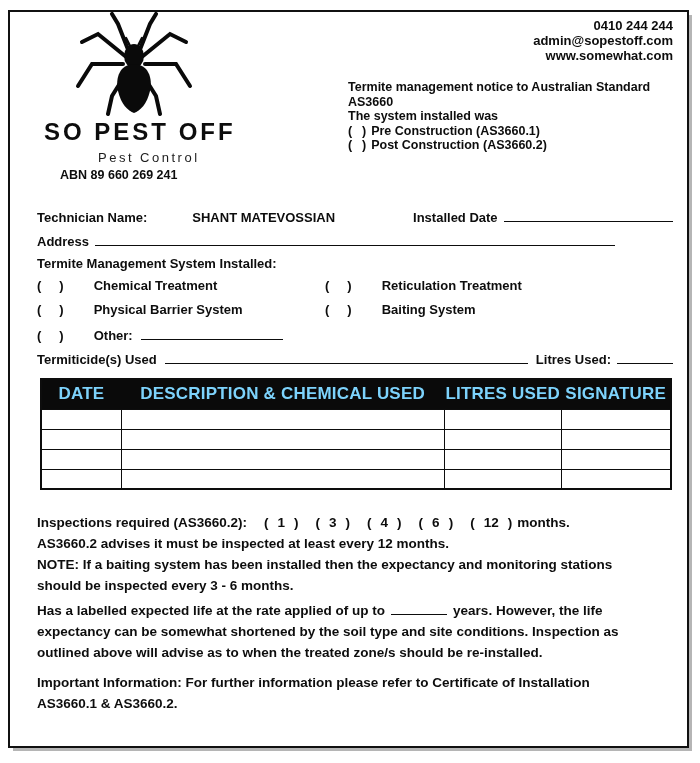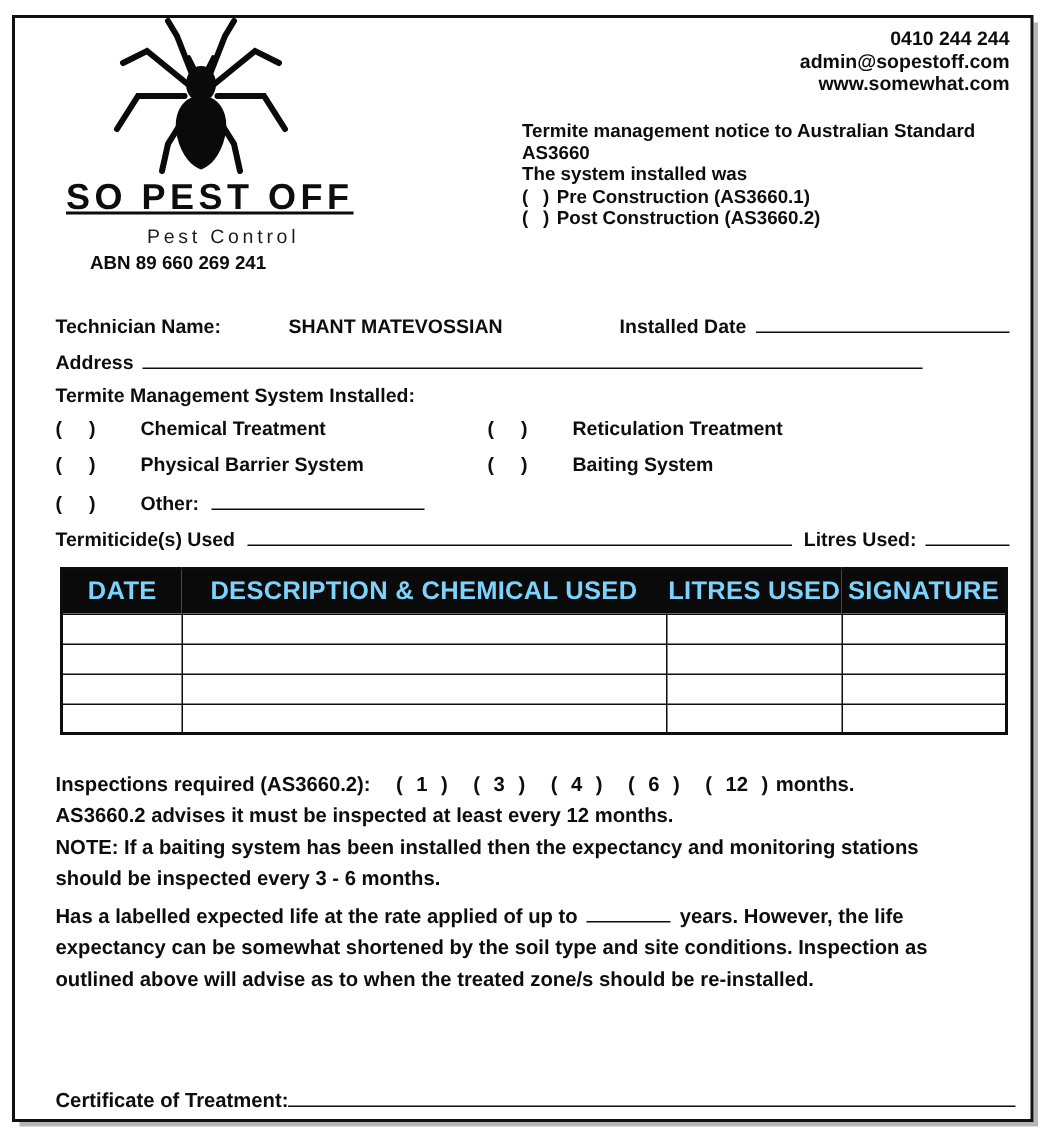--- a/index.html
+++ b/index.html
@@ -7,21 +7,21 @@
   body { font-family:"Liberation Sans", sans-serif; color:#0d0d0d; position:relative; }
 
   .page {
     position:absolute; left:8px; top:10px; width:681px; height:738px;
     border:2px solid #111; background:#fff;
     box-shadow:4px 4px 0 -1px #b5b5b5;
   }
 
   
   .spider-wrap { position:absolute; left:62px; top:0px; width:124px; height:104px; }
-  .brand { position:absolute; left:34px; top:106px; font-size:24px; font-weight:bold; letter-spacing:3px; white-space:nowrap;text-decoration:underline; }
+  .brand { position:absolute; left:34px; top:106px; font-size:24px; font-weight:bold; letter-spacing:3px; white-space:nowrap; }
   .tagline { position:absolute; left:88px; top:138px; font-size:13px; letter-spacing:2.5px; color:#1c1c1c; white-space:nowrap; }
   .abn { position:absolute; left:50px; top:156px; font-size:12.5px; font-weight:bold; white-space:nowrap; }
 
   .contact { position:absolute; right:14px; top:6px; text-align:right; font-size:13px; font-weight:bold; line-height:15px; }
 
   .notice { position:absolute; left:338px; top:68px; font-size:12.5px; font-weight:bold; line-height:14.5px; }
   .notice-opt { display:flex; align-items:baseline; }
   .notice-opt .po { display:inline-block; width:14px; }
   .notice-opt .pc { display:inline-block; margin-right:5px; }
 
@@ -246,19 +246,19 @@
   <div class="para p-life">
     <div class="life-l1">
       <span>Has a labelled expected life at the rate applied of up to</span>
       <span class="blank"></span>
       <span>years. However, the life</span>
     </div>
     <div>expectancy can be somewhat shortened by the soil type and site conditions. Inspection as</div>
     <div>outlined above will advise as to when the treated zone/s should be re-installed.</div>
   </div>
 
-
-  <div class="row r-cert">
-    <span>Certificate of Treatment:</span>
-    <span class="blank"></span>
-  </div>
+  <div class="para p-imp">
+    <div>Important Information: For further information please refer to Certificate of Installation</div>
+    <div>AS3660.1 &amp; AS3660.2.</div>
+  </div>
+
 
 </div>
 
 </body></html>

